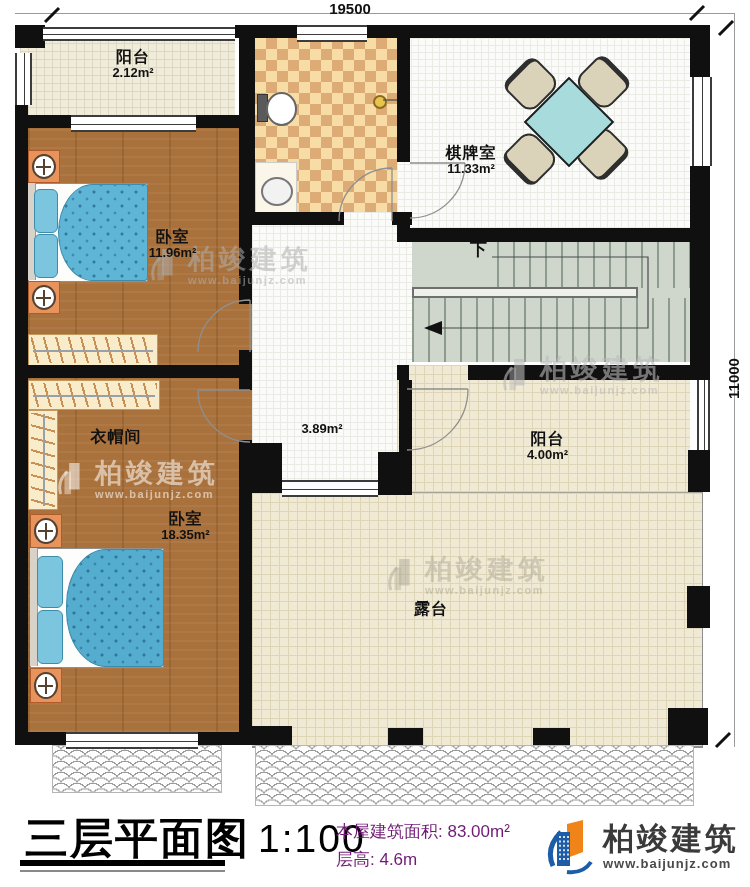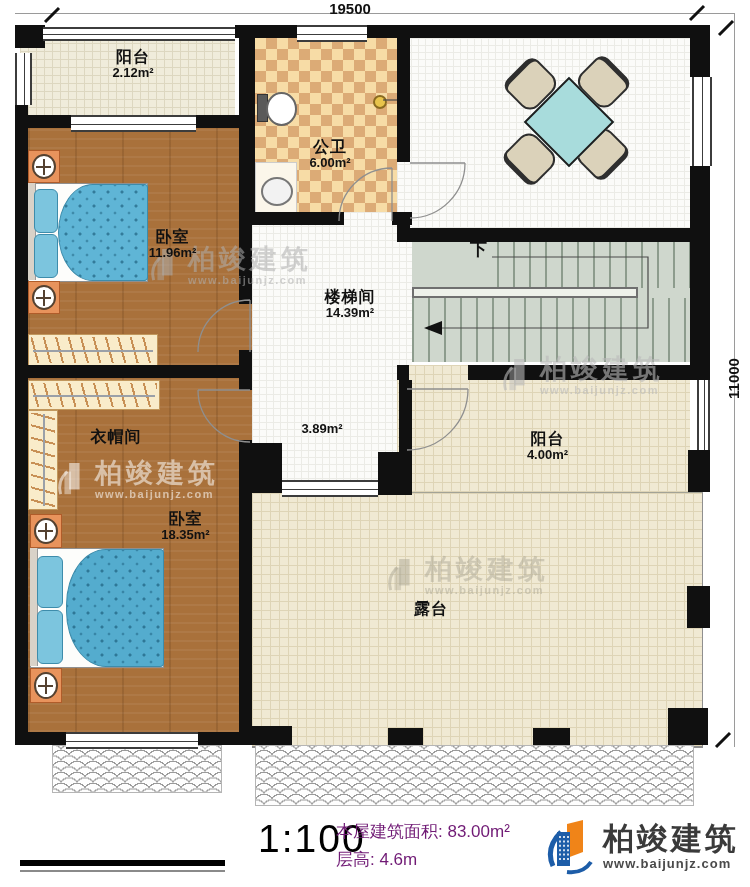--- a/index.html
+++ b/index.html
@@ -212,31 +212,27 @@
       <path d="M690 20 L704 6"></path>
       <path d="M719 35 L733 21"></path>
       <path d="M716 747 L730 733"></path>
     </g>
   </svg>
 
   <div class="abs rlabel" style="left:83px;top:48px;width:100px;">
     <span class="rname">阳台</span>
     <span class="rarea">2.12m²</span>
   </div>
-  <div class="abs rlabel" style="left:280px;top:138px;width:100px;">
-    <span class="rname">公卫</span>
-    <span class="rarea">6.00m²</span>
+  <div class="abs rlabel" style="left:425px;top:144px;width:92px;">
+    <span class="rname">棋牌室</span>
+    <span class="rarea">11.33m²</span>
   </div>
   <div class="abs rlabel" style="left:125px;top:228px;width:95px;">
     <span class="rname">卧室</span>
     <span class="rarea">11.96m²</span>
-  </div>
-  <div class="abs rlabel" style="left:300px;top:288px;width:100px;">
-    <span class="rname">楼梯间</span>
-    <span class="rarea">14.39m²</span>
   </div>
   <div class="abs rlabel" style="left:282px;top:422px;width:80px;">
     <span class="rarea">3.89m²</span>
   </div>
   <div class="abs rlabel" style="left:72px;top:428px;width:88px;">
     <span class="rname">衣帽间</span>
   </div>
   <div class="abs rlabel" style="left:138px;top:510px;width:95px;">
     <span class="rname">卧室</span>
     <span class="rarea">18.35m²</span>
@@ -288,20 +284,21 @@
         <path d="M6 36 Q2 22 13 12" stroke="currentColor" fill="none" stroke-width="3"></path>
         <rect x="15" y="3" width="11" height="28" fill="currentColor"></rect>
         <rect x="10" y="12" width="7" height="24" fill="currentColor" opacity=".75"></rect>
       </svg>
     <span class="col">
         <span class="wmname">柏竣建筑</span>
         <span class="wmurl">www.baijunjz.com</span>
       </span>
   </div>
 
+  <div class="abs tb-title" style="left:25px;top:810px;">三层平面图</div>
   <div class="abs tb-bar1" style="left:20px;top:860px;width:205px;height:6px;"></div>
   <div class="abs tb-bar2" style="left:20px;top:870px;width:205px;height:2px;"></div>
   <div class="abs tb-scale" style="left:258px;top:817px;">1:100</div>
   <div class="abs tb-info" style="left:336px;top:820px;">本屋建筑面积: 83.00m²</div>
   <div class="abs tb-info" style="left:336px;top:848px;">层高: 4.6m</div>
 
   <div class="abs logo" style="left:543px;top:816px;">
     <svg width="52" height="60" viewBox="0 0 52 60">
       <path d="M10 50 Q2 32 18 16" stroke="#1d5da8" fill="none" stroke-width="5"></path>
       <path d="M24 8 L40 4 L40 36 L24 42 Z" fill="#f08418"></path>

